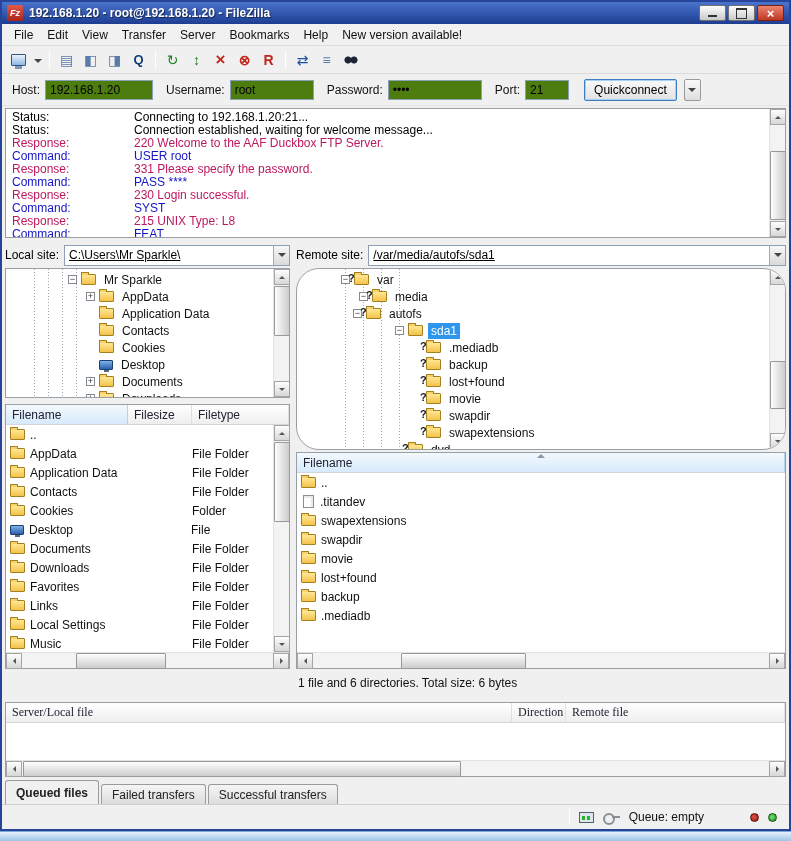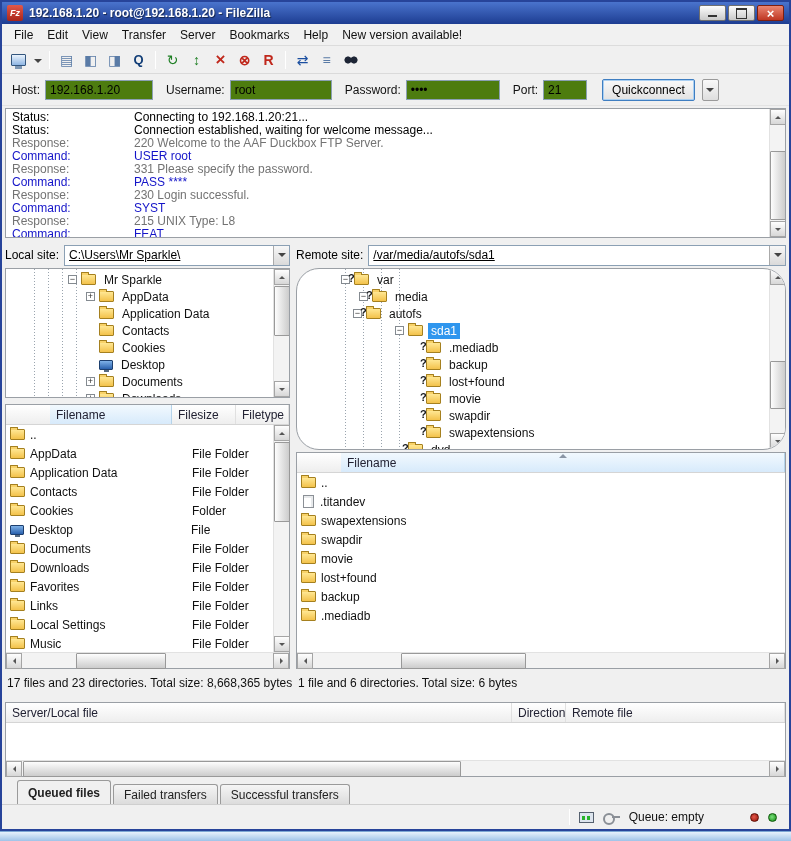--- a/index.html
+++ b/index.html
@@ -64,21 +64,21 @@
             box-shadow:inset 0 0 0 1px #a9cff2; }
   .qc-dd { width:17px; height:22px; border:1px solid #9a9a9a; border-radius:2px; margin-left:2px;
            background:linear-gradient(#f9f9f9,#dedede); display:flex; align-items:center; justify-content:center; }
   .qc-dd::before { content:""; border:4px solid transparent; border-top-color:#444; margin-top:4px; }
 
   
   .log { position:absolute; left:5px; right:5px; top:108px; height:130px; background:#fff;
          border:1px solid #9a9fa5; overflow:hidden; font-size:12px; padding:2px 20px 0 6px; }
   .log-line { height:13px; line-height:13px; white-space:nowrap; }
   .llab { display:inline-block; width:122px; }
-  .k-status { color:#000; } .k-response { color:#737373; } .k-command { color:#1414c8; }
+  .k-status { color:#000; } .k-response { color:#be185d; } .k-command { color:#1414c8; }
 
   
   .vscroll { position:absolute; top:0; bottom:0; right:0; width:16px; background:#f3f3f3;
              border-left:1px solid #e2e2e2; }
   .hscroll { position:absolute; left:0; right:0; bottom:0; height:16px; background:#f3f3f3;
              border-top:1px solid #e2e2e2; }
   .sarrow { position:absolute; width:16px; height:16px; background:linear-gradient(#fefefe,#d7d7d7);
             border:1px solid #a5a5a5; display:flex; align-items:center; justify-content:center; }
   .sarrow::before { content:""; border:3px solid transparent; }
   .sa-up { top:0; left:0; } .sa-up::before { border-bottom-color:#555; margin-top:-3px; }
@@ -140,48 +140,48 @@
   .dicon::after { content:""; position:absolute; left:4px; bottom:-3px; width:5px; height:2px; background:#566a80; }
 
   
   .listbox { position:absolute; background:#fff; border:1px solid #9a9fa5; }
   .listbox-local { left:5px; top:404px; width:285px; height:265px; }
   .listbox-remote { left:296px; top:452px; width:490px; height:217px; }
   .lheader { position:absolute; left:0; right:0; top:0; height:20px; display:flex;
              background:linear-gradient(#ffffff,#eeeeee); border-bottom:1px solid #d5d5d5; font-size:12px; }
   .hcell { display:flex; align-items:center; padding:0 6px; border-right:1px solid #e0e0e0;
            color:#223; position:relative; white-space:nowrap; overflow:hidden; }
-  .hcell.sorted { background:linear-gradient(#f2f9fe,#d7eafb); border-right-color:#b5d3ea;margin-left:44px; }
+  .hcell.sorted { background:linear-gradient(#f2f9fe,#d7eafb); border-right-color:#b5d3ea; }
   .sort-asc { position:absolute; left:50%; top:1px; margin-left:-4px; width:0; height:0;
               border:4px solid transparent; border-bottom-color:#8a96a5; border-top-width:0; }
   .lbody { position:absolute; left:0; top:20px; bottom:16px; overflow:hidden; font-size:12px; }
   .lbody-local { right:16px; }
   .lbody-remote { right:0; }
   .lrow { height:19px; display:flex; align-items:center; padding-left:4px; white-space:nowrap; color:#111; }
   .fname { width:98px; overflow:hidden; text-overflow:ellipsis; }
   .fname-wide { flex:1; overflow:hidden; }
   .fsize { width:64px; }
   .ftype { flex:1; overflow:hidden; }
   .list-vscroll { top:20px; bottom:16px; }
 
   
   .pane-status { position:absolute; top:673px; height:20px; display:flex; align-items:center;
                  font-size:12px; color:#111; white-space:nowrap; }
 
   
   .queuebox { position:absolute; left:5px; top:702px; width:781px; height:75px; background:#fff;
-              border:1px solid #9a9fa5; }
+              border:1px solid #9a9fa5;font-family:Liberation Serif, serif; }
   .qbody { position:absolute; left:0; right:0; top:20px; bottom:16px; background:#fff; }
 
   
   .tabsrow { position:absolute; left:5px; top:780px; right:5px; height:24px; display:flex; align-items:flex-end; }
   .tab { height:20px; padding:0 10px; margin-right:2px; display:flex; align-items:center; font-size:12px;
          background:linear-gradient(#f5f5f5,#dcdcdc); border:1px solid #9a9a9a; border-bottom:none;
          border-radius:3px 3px 0 0; color:#222; }
-  .tab.active { height:24px; background:#f0f0f0; font-weight:bold;margin-left:12px; }
+  .tab.active { height:24px; background:#f0f0f0; font-weight:bold; }
 
   
   .statusbar { position:absolute; left:2px; right:2px; top:804px; height:25px; background:#f0f0f0;
                border-top:1px solid #cfcfcf; display:flex; align-items:center; justify-content:flex-end;
                font-size:12px; color:#111; padding-right:12px; gap:9px; }
   .ssep { width:1px; height:16px; background:#c9c9c9; border-right:1px solid #fff; }
   .ind-icon { width:15px; height:11px; border:1px solid #55606e; background:#dde5ee; position:relative; }
   .ind-icon::before { content:""; position:absolute; left:2px; top:3px; width:3px; height:4px;
                       background:#27b32a; box-shadow:5px 0 0 #27b32a; }
   .key-icon { width:17px; height:11px; position:relative; }
@@ -244,21 +244,21 @@
     <span class="tbtn c-steel">≡</span>
     <span class="tbtn">
         <i class="bin-icon"></i>
       </span>
   </div>
 
   <div class="quickbar">
     <span class="qc-label">Host:</span>
     <input class="qc-input" style="width: 108px;" value="192.168.1.20">
     <span class="qc-label">Username:</span>
-    <input class="qc-input" style="width: 102px;" value="root">
+    <input class="qc-input" style="width: 84px;" value="root">
     <span class="qc-label">Password:</span>
     <input class="qc-input" style="width: 94px;" value="••••">
     <span class="qc-label">Port:</span>
     <input class="qc-input" style="width: 44px;" value="21">
     <button class="qc-btn">Quickconnect</button>
     <span class="qc-dd"></span>
   </div>
 
   <div class="log">
     <div class="log-line k-status"><span class="llab">Status:</span><span>Connecting to 192.168.1.20:21...</span></div>
@@ -530,21 +530,20 @@
           <span class="fname-wide">.mediadb</span>
         </div>
     </div>
     <div class="hscroll">
       <span class="sarrow sa-left"></span>
       <span class="hthumb" style="left:104px;width:125px"></span>
       <span class="sarrow sa-right"></span>
     </div>
   </div>
 
-  <div class="pane-status" style="left:7px;width:283px">17 files and 23 directories. Total size: 8,668,365 bytes</div>
   <div class="pane-status" style="left:298px;width:486px">1 file and 6 directories. Total size: 6 bytes</div>
 
   <div class="queuebox">
     <div class="lheader">
       <span class="hcell" style="width:506px">Server/Local file</span>
       <span class="hcell" style="width:54px">Direction</span>
       <span class="hcell" style="flex:1">Remote file</span>
     </div>
     <div class="qbody"></div>
     <div class="hscroll">

